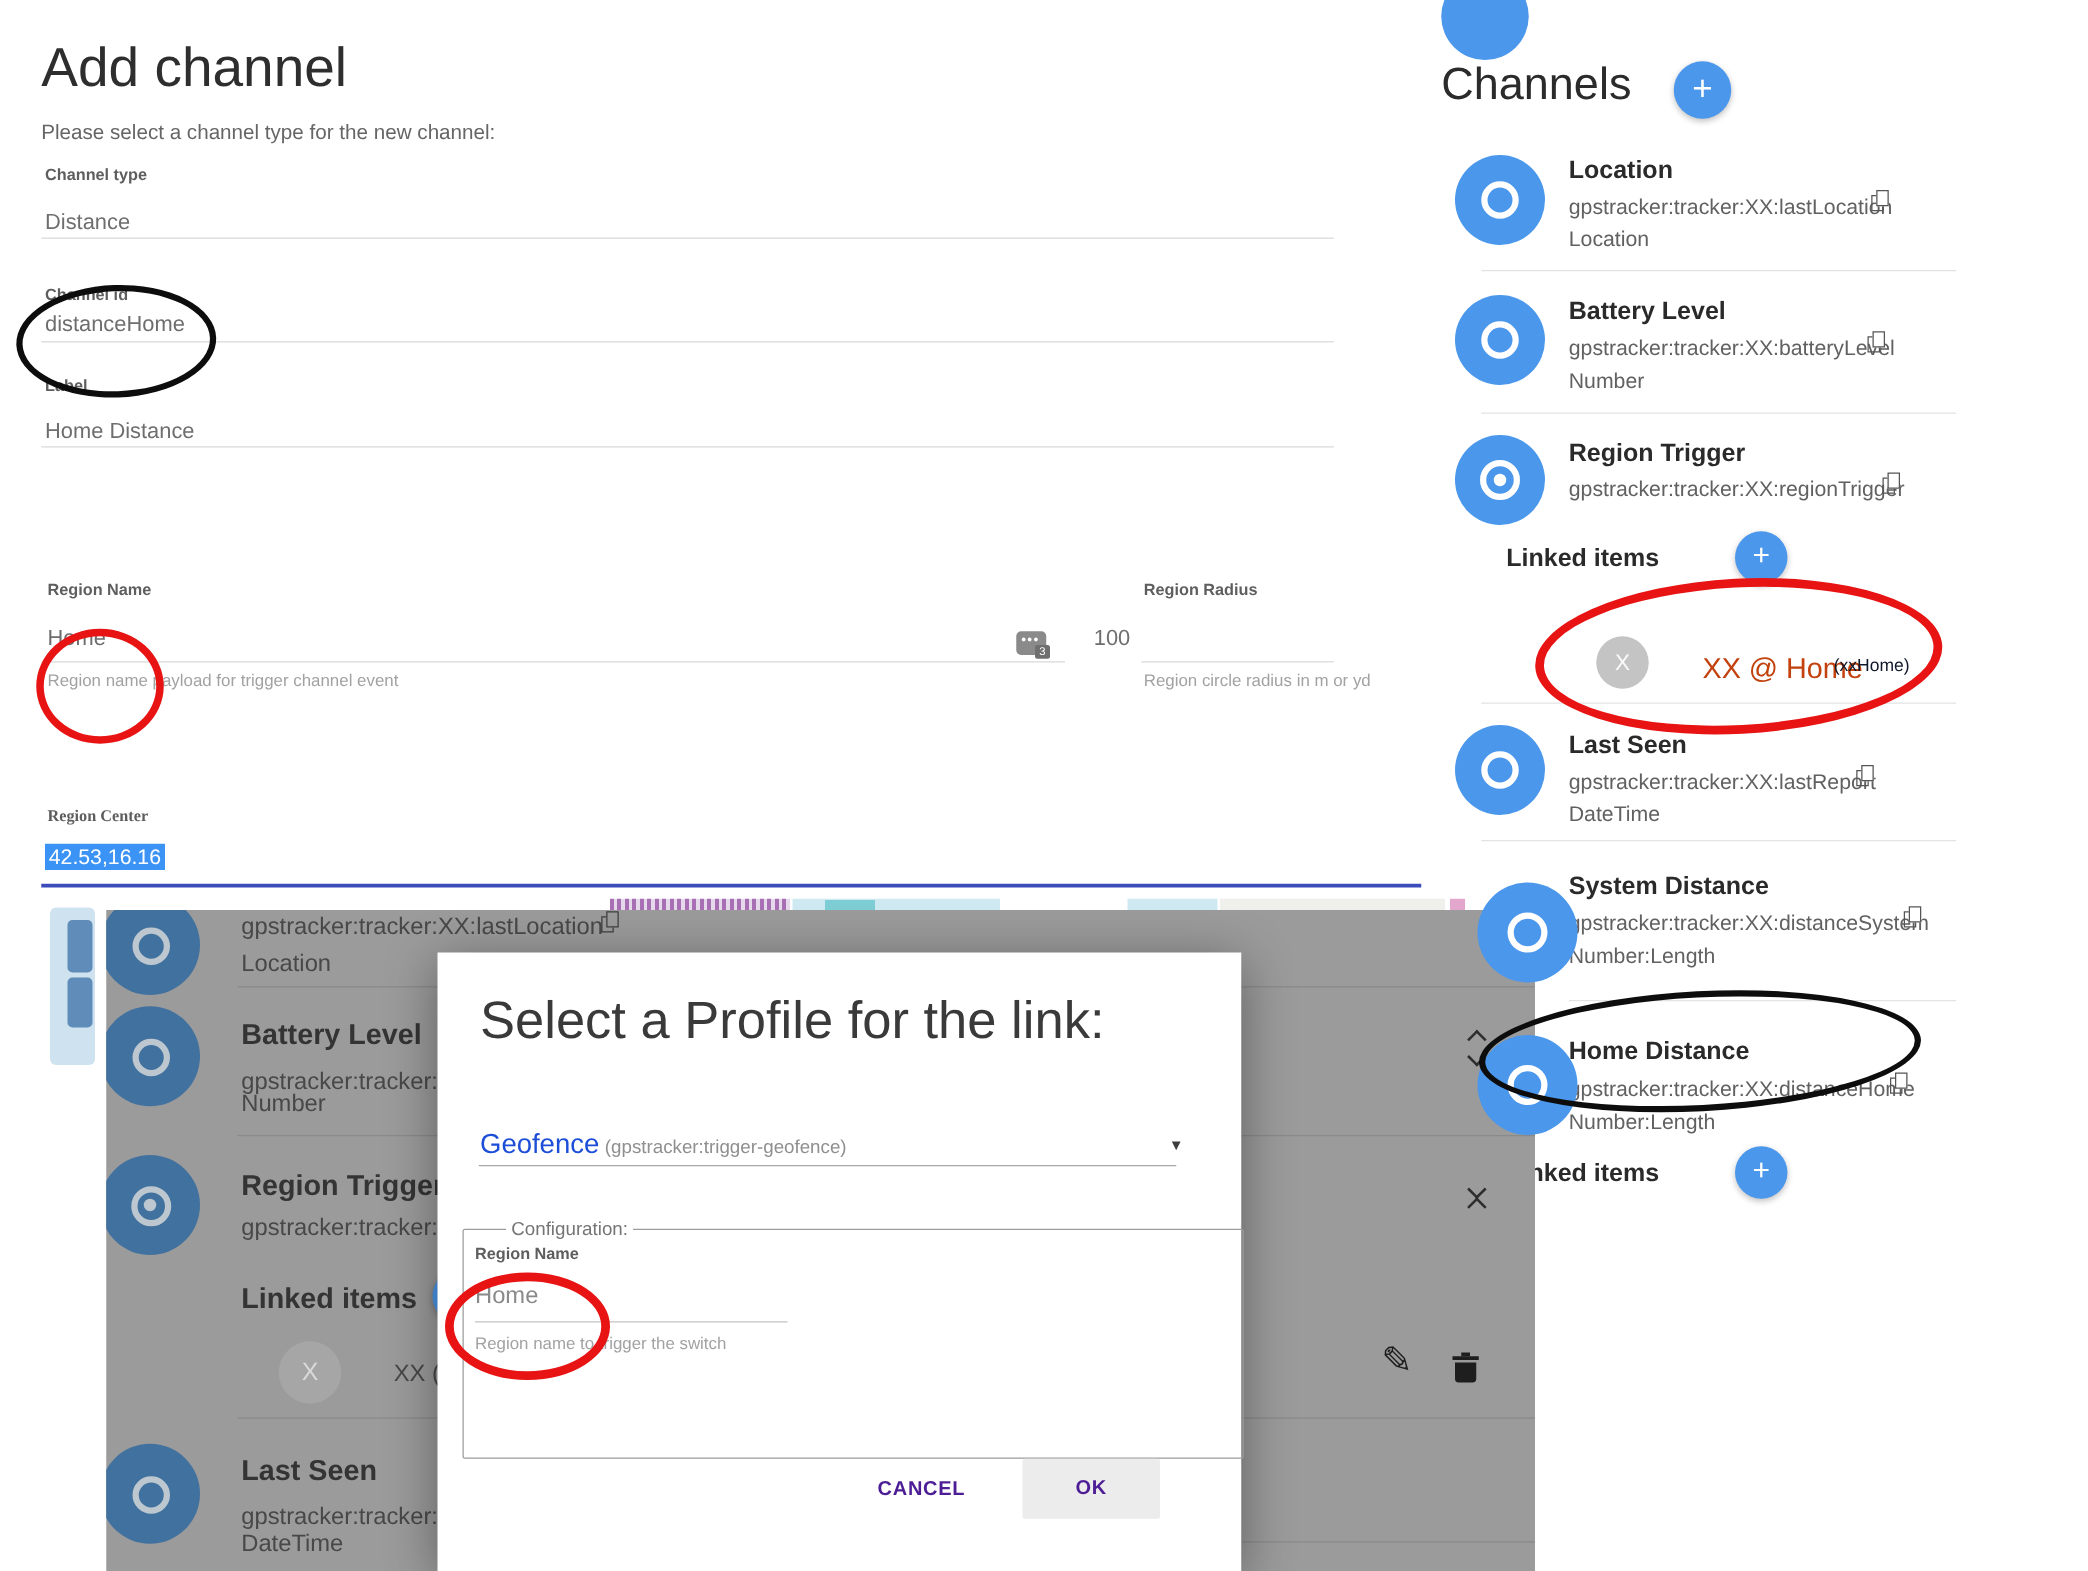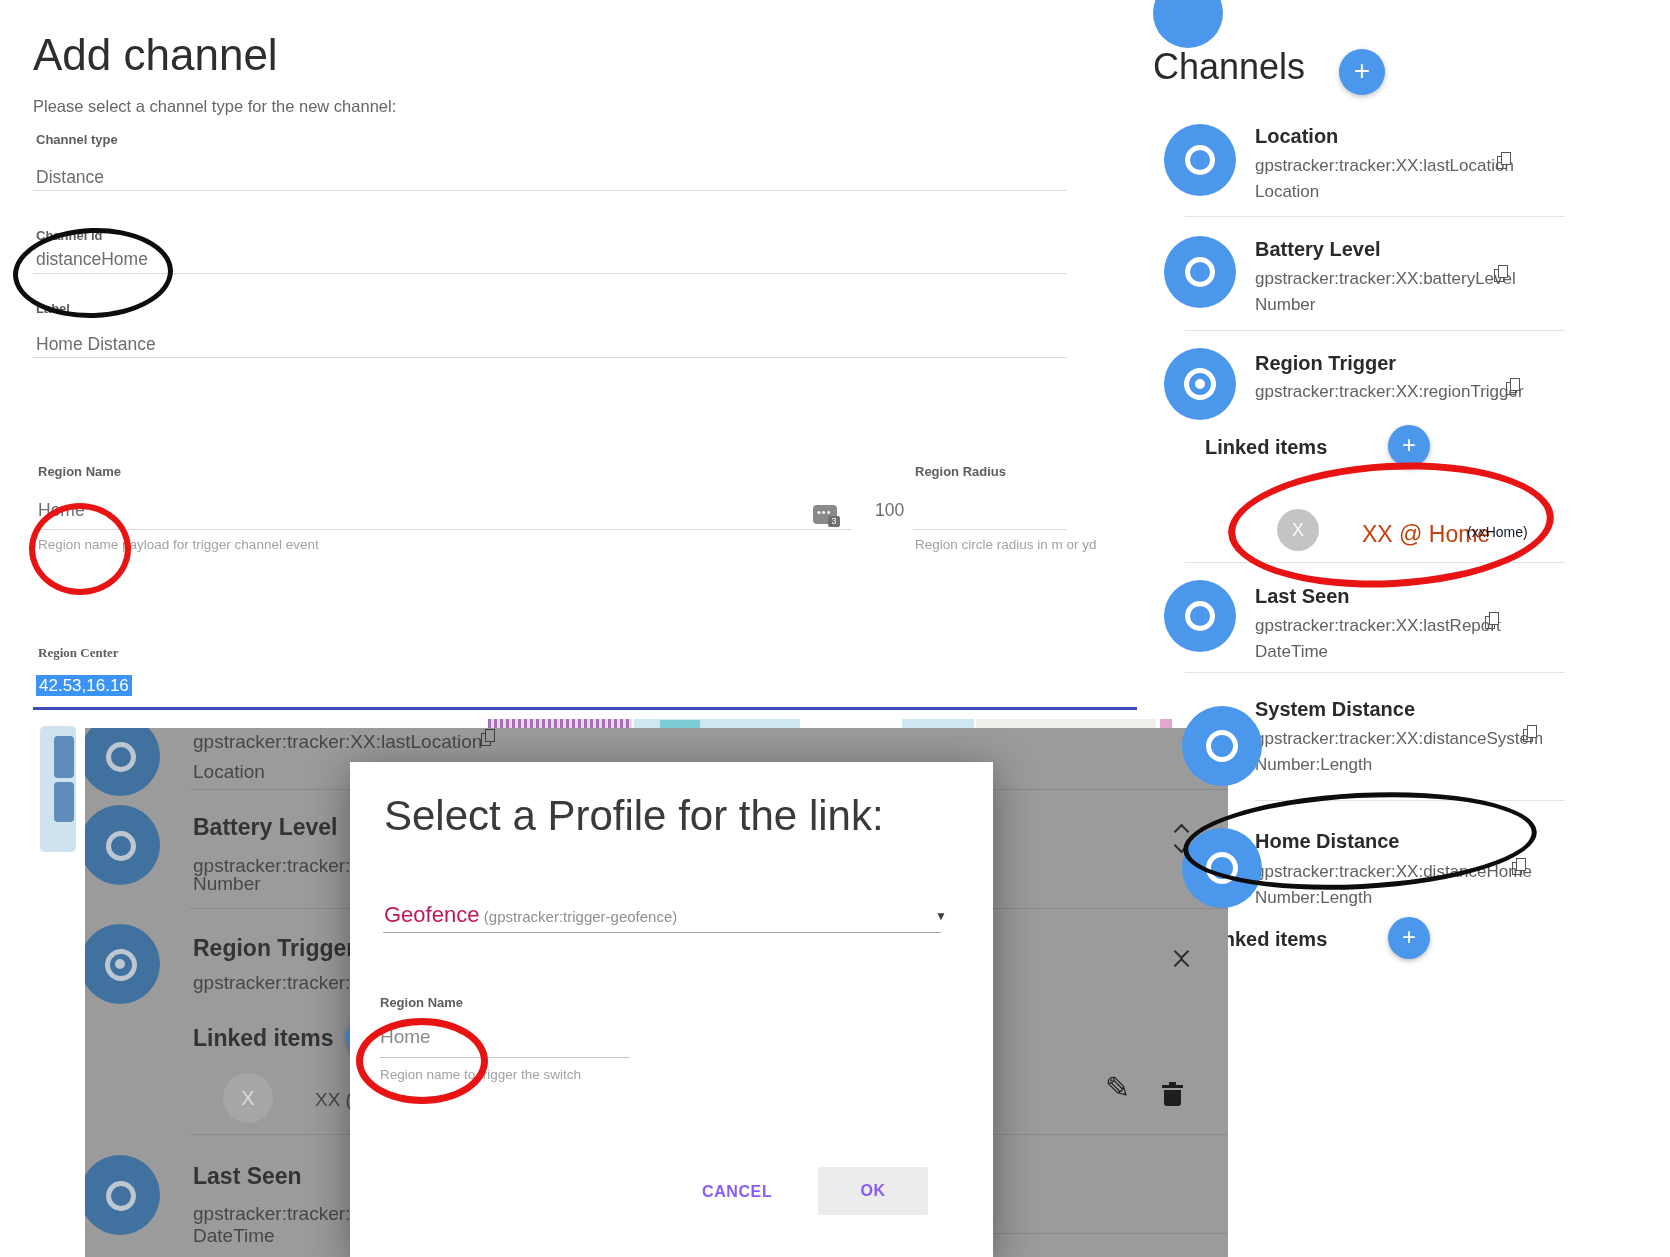--- a/index.html
+++ b/index.html
@@ -53,27 +53,27 @@
   .chev.up{transform:rotate(-135deg);}
   .chev.down{transform:rotate(45deg);}
   .pencil{font-size:30px;color:#1e1e1e;}
   .trash{width:17px;height:16px;background:#1e1e1e;border-radius:0 0 3px 3px;}
   .trash::before{content:"";position:absolute;left:-2px;top:-5px;width:21px;height:3px;background:#1e1e1e;}
   .trash::after{content:"";position:absolute;left:5px;top:-8px;width:7px;height:3px;background:#1e1e1e;}
   
   #modal{left:350px;top:762px;width:643px;height:495px;background:#fff;z-index:20;
          box-shadow:0 8px 40px rgba(0,0,0,.4);}
   .modal-title{font-size:42px;font-weight:300;color:#3a3a3a;}
-  .sel-main{font-size:22px;color:#be185d;}
+  .sel-main{font-size:22px;color:#1d4ed8;}
   .sel-paren{font-size:15px;color:#8f8f8f;}
   .caret{font-size:12px;color:#3e3e3e;}
   fieldset.cfg{position:absolute;left:20px;top:213px;width:599px;height:174px;margin:0;
                border:1px solid #9c9c9c;border-radius:2px;}
   fieldset.cfg legend{font-size:15px;color:#757575;padding:0 4px;margin-left:22px;}
-  .btn-text{font-size:16px;font-weight:700;color:#8b5cf6;letter-spacing:.6px;}
+  .btn-text{font-size:16px;font-weight:700;color:#4c1d95;letter-spacing:.6px;}
   .btn-ok{background:#ececec;border-radius:2px;text-align:center;line-height:48px;}
   
   .ellipse{border-radius:50%;z-index:40;}
   .ellipse.black{border:5px solid #0d0d0d;}
   .ellipse.red{border:6px solid #e81313;}
   
   .sliver{height:9px;z-index:5;}
 </style>
 </head>
 <body>
@@ -245,20 +245,23 @@
   <div id="modal" class="abs">
     <div class="modal-title abs" style="left:34px;top:30px;">Select a Profile for the link:</div>
 
     <div class="abs" style="left:34px;top:140px;">
       <span class="sel-main">Geofence</span>
       <span class="sel-paren">(gpstracker:trigger-geofence)</span>
     </div>
     <div class="caret abs" style="left:585px;top:147px;">▼</div>
     <div class="underline abs" style="left:33px;top:170px;width:558px;background:#a8a8a8;"></div>
 
+    <fieldset class="cfg">
+      <legend>Configuration:</legend>
+    </fieldset>
     <div class="flabel abs" style="left:30px;top:233px;">Region Name</div>
     <div class="abs" style="left:30px;top:264px;font-size:19px;color:#8a8a8a;">Home</div>
     <div class="underline abs" style="left:30px;top:295px;width:250px;background:#c4c4c4;"></div>
     <div class="fhint abs" style="left:30px;top:305px;">Region name to trigger the switch</div>
 
     <div class="btn-text abs" style="left:352px;top:421px;">CANCEL</div>
     <div class="btn-ok btn-text abs" style="left:468px;top:405px;width:110px;height:48px;">OK</div>
   </div>
 
   <div class="ellipse black abs" style="left:13px;top:228px;width:150px;height:80px;transform:rotate(-2deg);"></div>

